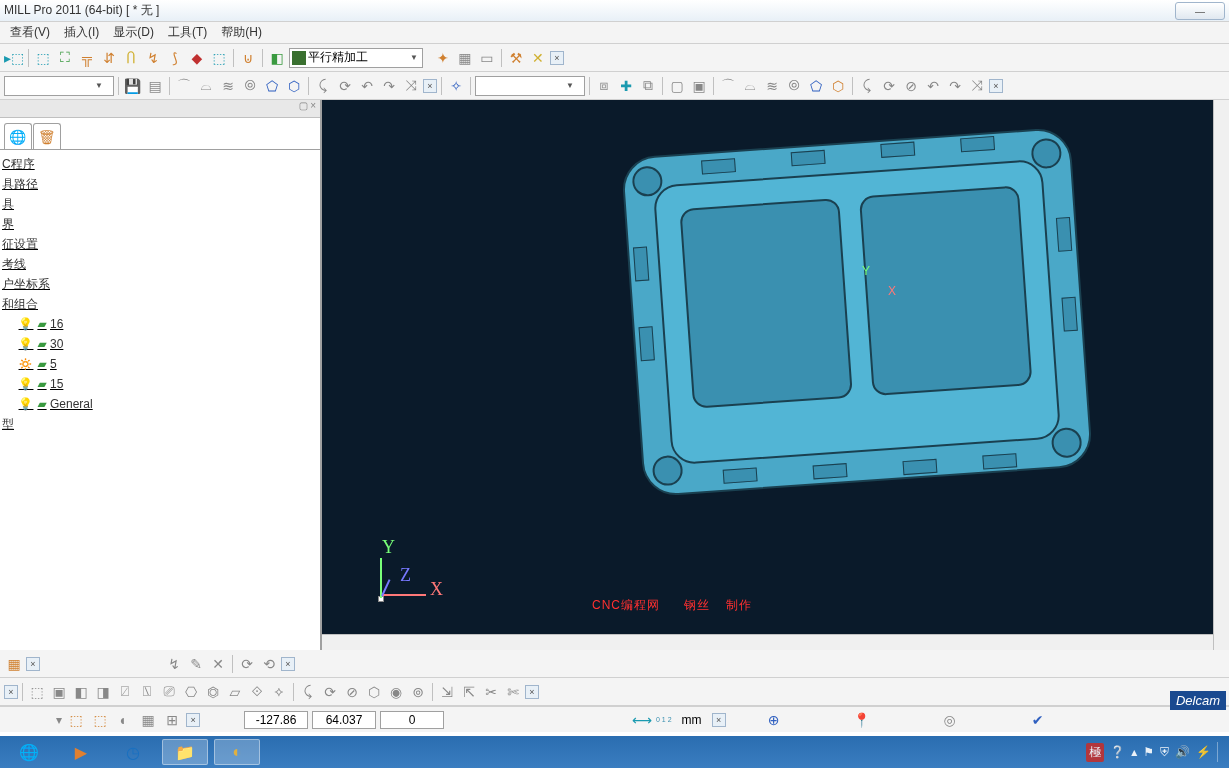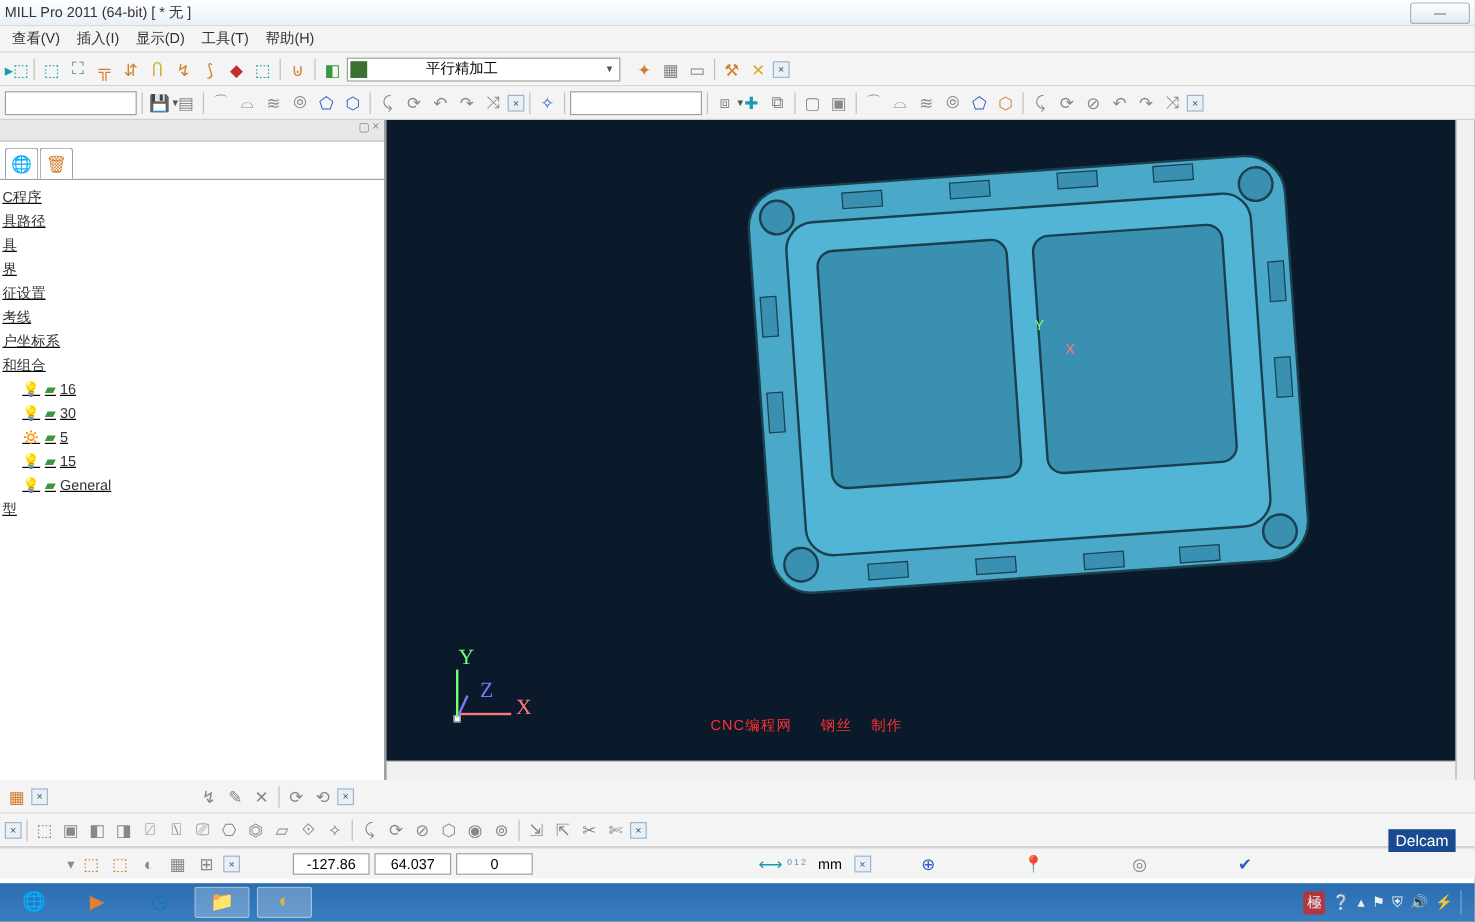--- a/index.html
+++ b/index.html
@@ -13,21 +13,21 @@
 
 
 .menubar { height: 22px; background: #f4f4f4; border-bottom: 1px solid #d0d0d0; display: flex; align-items: center; padding: 0 4px; gap: 2px; }
 .menu-item { padding: 2px 6px; color: #333; cursor: pointer; }
 
 
 .toolbar-row { height: 28px; background: #f4f4f4; border-bottom: 1px solid #d0d0d0; display: flex; align-items: center; padding: 0 4px; gap: 2px; }
 .tb-btn { width: 20px; height: 20px; border: 1px solid transparent; border-radius: 2px; display: flex; align-items: center; justify-content: center; cursor: pointer; font-size: 14px; }
 .tb-sep { width: 1px; height: 18px; background: #c0c0c0; margin: 0 2px; }
 .tb-close { width: 14px; height: 14px; border: 1px solid #a0b5cc; background: #e8f0f7; display: flex; align-items: center; justify-content: center; font-size: 9px; color: #555; cursor: pointer; }
-.combo { height: 20px; border: 1px solid #a0a0a0; background: #fff; display: flex; align-items: center; padding: 0 2px; gap: 47px; }
+.combo { height: 20px; border: 1px solid #a0a0a0; background: #fff; display: flex; align-items: center; padding: 0 2px; }
 .combo .swatch { width: 14px; height: 14px; background: #3a7030; margin-right: 2px; }
 .combo .txt { min-width: 100px; }
 .combo .arr { font-size: 8px; color: #555; padding: 0 2px; }
 
 
 .workspace { display: flex; height: 550px; }
 .side-panel { width: 322px; background: #fff; border-right: 2px solid #a0a0a0; display: flex; flex-direction: column; }
 .panel-header { height: 18px; background: #e8e8e8; border-bottom: 1px solid #c0c0c0; display:flex; justify-content:flex-end; gap:2px; padding-right:4px;}
 .panel-header span{font-size:10px; color:#888;}
 .panel-tabs { height: 32px; display: flex; align-items: flex-end; border-bottom: 1px solid #a0a0a0; padding-left: 4px; }
@@ -73,21 +73,21 @@
 .coord-box { width: 64px; height: 18px; border: 1px solid #a0a0a0; background: #fff; display:flex;align-items:center;justify-content:center;}
 .unit-box { padding: 0 6px; }
 
 
 .taskbar { position: absolute; left: 0; right: 0; bottom: 0; height: 32px; background: linear-gradient(#2a6db0,#3a7dc0); display: flex; align-items: center; padding: 0 6px; gap: 6px; }
 .task-item { width: 46px; height: 26px; border-radius: 2px; display:flex;align-items:center;justify-content:center;font-size:16px;}
 .task-item.active{background:rgba(255,255,255,0.25);box-shadow:inset 0 0 0 1px rgba(255,255,255,0.4);}
 .tray { position: absolute; right: 6px; display: flex; align-items: center; gap: 6px; color: #fff; font-size: 12px;}
 .tray svg, .tray span{opacity:0.9;}
 
-.delcam-badge {position:absolute;right:16px;bottom:58px;background:#1a4a90;color:#fff;padding:2px 6px;font-size:13px;}
+.delcam-badge {position:absolute;right:3px;bottom:58px;background:#1a4a90;color:#fff;padding:2px 6px;font-style:italic;font-size:13px;}
 
 
 .c-cyan{color:#1a9ab0;} .c-orange{color:#d08030;} .c-green{color:#3a9a40;} .c-red{color:#c03030;}
 .c-blue{color:#3060c0;} .c-yellow{color:#d0b030;} .c-grey{color:#888;}
 </style>
 </head>
 <body>
 
 <div class="titlebar">
   <span class="titlebar-text">MILL Pro 2011 (64-bit)      [ * 无 ]</span>

